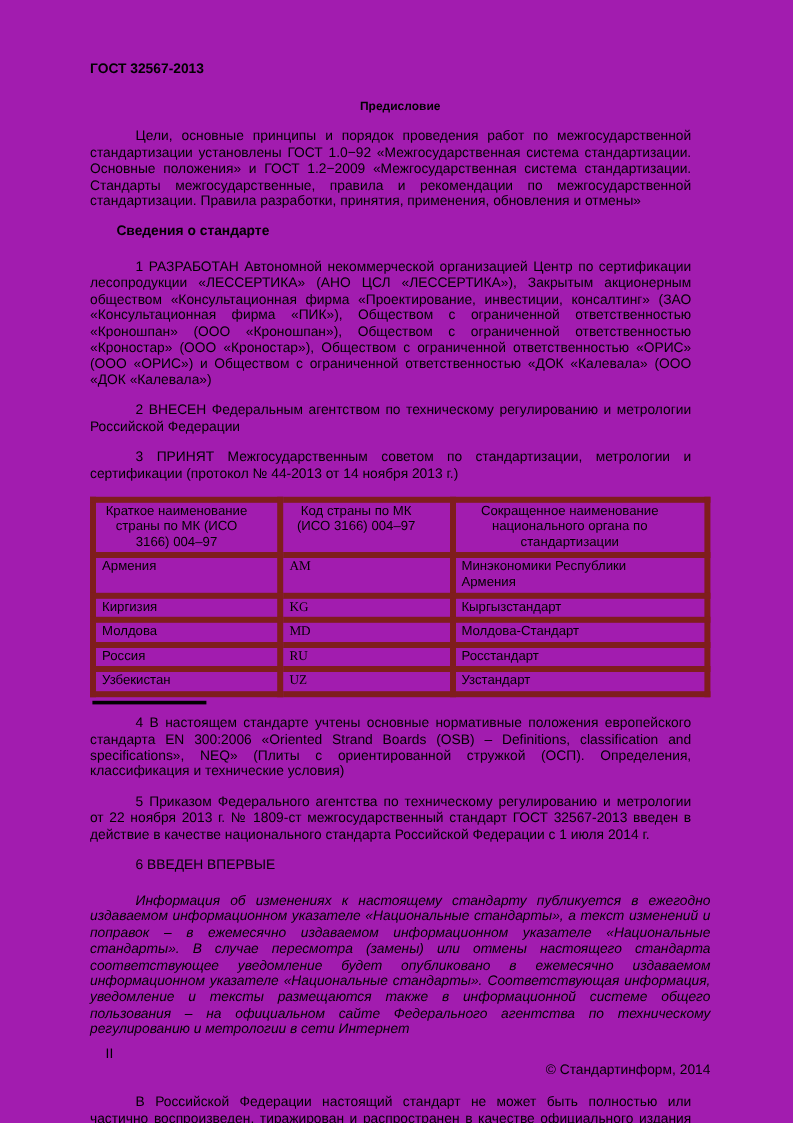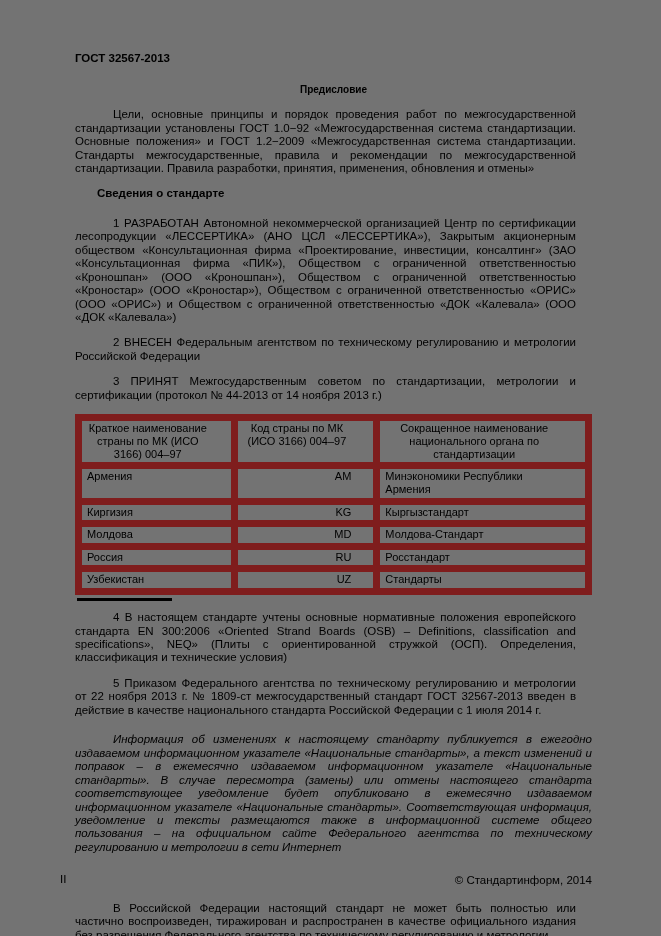--- a/index.html
+++ b/index.html
@@ -1,20 +1,20 @@
 <!DOCTYPE html>
 <html><head>
 <meta charset="utf-8">
 <style>
   * { box-sizing: border-box; }
   html, body { margin: 0; padding: 0; background: #ffffff; }
   .page {
     width: 661px;
     height: 936px;
-    background: #737373;
+    background: #a21caf;
     position: relative;
     font-family: "Liberation Sans", sans-serif;
     font-size: 11.5px;
     line-height: 1.17;
     color: #000000;
     overflow: hidden;
   }
   .content {
     position: absolute;
     left: 75px;
@@ -45,51 +45,51 @@
     margin-bottom: 2px;
   }
   .vote-table {
     border-collapse: collapse;
     width: 100%;
     font-size: 11px;
     line-height: 1.15;
     margin: 0 0 3px 0;
   }
   .vote-table th, .vote-table td {
-    border: 7px solid #7f1d1d;
+    border: 5px solid #7f1d1d;
     padding: 1px 22px 2px 5px;
     vertical-align: top;
   }
   .vote-table th {
     font-weight: normal;
     text-align: center;
   }
   .vote-table col.c1 { width: 30.5%; }
   .vote-table col.c2 { width: 28%; }
   .vote-table col.c3 { width: 41.5%; }
-  .vote-table td.center { text-align: right; }
+  .vote-table td.center { text-align: left; font-family: Liberation Serif, serif; }
   .artifact {
     height: 3px;
     width: 95px;
     background: #000000;
     margin: 0 0 10px 2px;
   }
   .notice {
     font-style: italic;
     text-align: justify;
     text-indent: 38px;
     margin: 16px 0 20px 0;
   }
   .copyright {
     text-align: right;
     margin: 0 0 14px 0;
   }
   .page-number {
     position: absolute;
-    left: 60px;
+    left: 88px;
     bottom: 50px;
     text-align: center;
   }
 </style>
 </head>
 <body>
 
 <div class="page">
   <div class="content">
 
@@ -138,31 +138,32 @@
           <td>Молдова-Стандарт</td>
         </tr>
         <tr>
           <td>Россия</td>
           <td class="center">RU</td>
           <td>Росстандарт</td>
         </tr>
         <tr>
           <td>Узбекистан</td>
           <td class="center">UZ</td>
-          <td>Стандарты</td>
+          <td>Узстандарт</td>
         </tr>
       </tbody>
     </table>
 
     <div class="artifact"></div>
 
     <p class="para">4 В настоящем стандарте учтены основные нормативные положения европейского стандарта EN 300:2006 «Oriented Strand Boards (OSB) – Definitions, classification and specifications», NEQ» (Плиты с ориентированной стружкой (ОСП). Определения, классификация и технические условия)</p>
 
     <p class="para">5 Приказом Федерального агентства по техническому регулированию и метрологии от 22 ноября 2013 г. № 1809-ст межгосударственный стандарт ГОСТ 32567-2013 введен в действие в качестве национального стандарта Российской Федерации с 1 июля 2014 г.</p>
 
+    <p class="para">6 ВВЕДЕН ВПЕРВЫЕ</p>
 
     <p class="notice">Информация об изменениях к настоящему стандарту публикуется в ежегодно издаваемом информационном указателе «Национальные стандарты», а текст изменений и поправок – в ежемесячно издаваемом информационном указателе «Национальные стандарты». В случае пересмотра (замены) или отмены настоящего стандарта соответствующее уведомление будет опубликовано в ежемесячно издаваемом информационном указателе «Национальные стандарты». Соответствующая информация, уведомление и тексты размещаются также в информационной системе общего пользования – на официальном сайте Федерального агентства по техническому регулированию и метрологии в сети Интернет</p>
 
     <div class="copyright">© Стандартинформ, 2014</div>
 
     <p class="para">В Российской Федерации настоящий стандарт не может быть полностью или частично воспроизведен, тиражирован и распространен в качестве официального издания без разрешения Федерального агентства по техническому регулированию и метрологии</p>
 
   </div>
 
   <div class="page-number">II</div>

